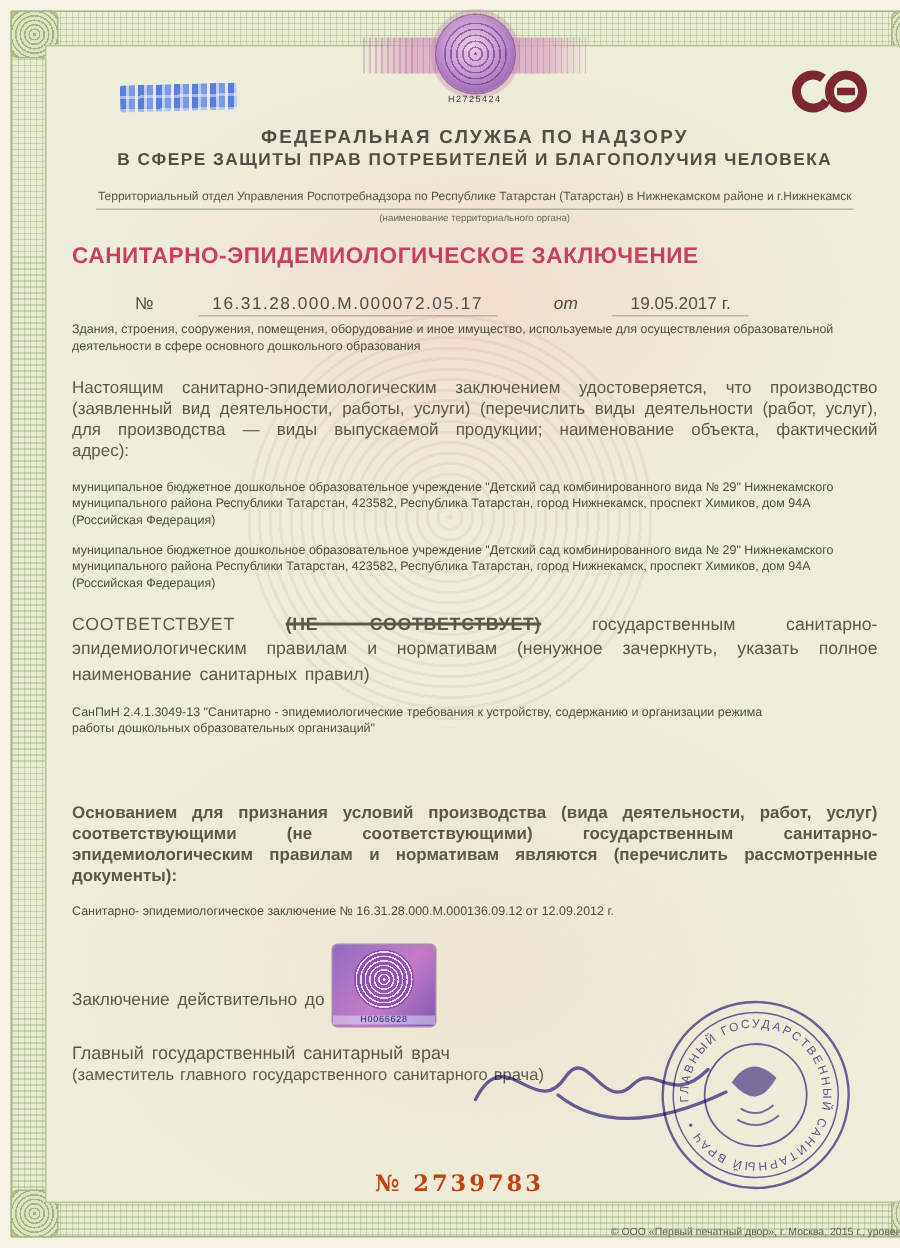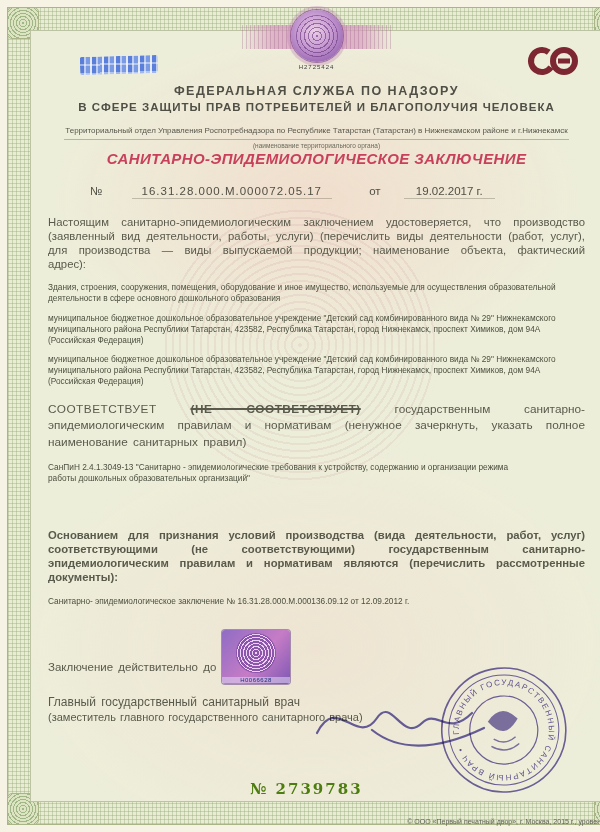--- a/index.html
+++ b/index.html
@@ -64,25 +64,25 @@
   }
   .holo-top-num { position:relative; margin-top:2px; font-size:6px; color:#3c3c3c; letter-spacing:1px; }
   .se-logo { position:absolute; right:52px; top:44px; }
   
   .content { position:absolute; left:48px; right:48px; top:30px; color:#5a5a4c; }
   .agency1 { margin-top:54px; text-align:center; font-size:12.5px; font-weight:bold; color:#4f4f45; letter-spacing:1.5px; line-height:14px; }
   .agency2 { margin-top:3px; text-align:center; font-size:11.5px; font-weight:bold; color:#4f4f45; letter-spacing:1px; line-height:13px; }
   .territorial { margin-top:12px; text-align:center; font-size:8px; color:#56564b; line-height:10px; }
   .rule { margin:3px auto 0; width:94%; height:1px; background:rgba(120,130,100,.5); }
   .caption { margin-top:2px; text-align:center; font-size:6.5px; color:#6a6a5c; line-height:8px; }
-  .title { text-align:center; font-size:15px; font-weight:bold; color:#c8405c; letter-spacing:.4px; line-height:18px;font-style:italic; }
+  .title { margin-top:12px; font-size:15px; font-weight:bold; color:#c8405c; letter-spacing:.4px; line-height:18px; }
   .numrow { margin-top:16px; font-size:11.5px; color:#4f4f45; line-height:15px; }
   .numrow .no { margin-left:42px; }
   .numrow .num { margin-left:26px; letter-spacing:1px; border-bottom:1px solid rgba(100,100,80,.35); padding:0 10px 1px; }
-  .numrow .ot { margin-left:34px; }
+  .numrow .ot { margin-left:34px;font-style:italic; }
   .numrow .date { margin-left:20px; border-bottom:1px solid rgba(100,100,80,.35); padding:0 12px 1px; }
   .para { margin-top:16px; font-size:11.3px; line-height:14px; text-align:justify; word-spacing:3px; }
   .small { font-size:8.3px; line-height:11px; color:#4b4f3e; text-align:left; word-spacing:normal; }
   .activity { margin-top:3px; }
   .org1 { margin-top:6px; }
   .applicant { margin-top:3px; font-size:11.3px; line-height:14px; word-spacing:2px; }
   .org2 { margin-top:2px; }
   .conform { margin-top:14px; font-size:11.8px; line-height:16.5px; word-spacing:2px; }
   .conform .cw { font-weight:normal; letter-spacing:.5px; }
   .conform .ncw { font-weight:bold; letter-spacing:.5px; text-decoration:line-through; text-decoration-thickness:1.5px; }
@@ -101,21 +101,21 @@
   }
   .holo-mid-num { position:absolute; bottom:1px; width:100%; text-align:center; font-size:6px; color:#1e2f7a; letter-spacing:.5px; background:rgba(222,216,242,.55); }
   
   .closing { position:absolute; left:48px; top:660px; width:340px; color:#5a5a4c; }
   .closing .line1 { font-size:11.5px; line-height:14px; word-spacing:2px; }
   .closing .line2 { margin-top:21px; font-size:12px; line-height:14px; word-spacing:2px; }
   .closing .line3 { margin-top:2px; font-size:11px; line-height:13px; word-spacing:1px; }
   
   .stamp { position:absolute; right:34px; top:652px; transform:rotate(-6deg); mix-blend-mode:multiply; }
   .signature { position:absolute; left:312px; top:688px; mix-blend-mode:multiply; }
-  .serial { position:absolute; left:250px; top:780px; font-family:"DejaVu Serif", serif; font-weight:bold; font-size:15px; letter-spacing:2px; color:#4d7c0f; }
+  .serial { position:absolute; left:250px; top:780px; font-family:"DejaVu Serif", serif; font-weight:bold; font-size:15px; letter-spacing:2px; color:#c2410c; }
   .footer { position:absolute; right:12px; bottom:7px; font-size:7px; color:#62625a; }
 </style>
 </head>
 <body>
 
 <div class="page">
   <div class="frame"></div>
   <div class="corner tl"></div>
   <div class="corner tr"></div>
   <div class="corner bl"></div>
@@ -142,25 +142,25 @@
     <div class="agency2">В СФЕРЕ ЗАЩИТЫ ПРАВ ПОТРЕБИТЕЛЕЙ И БЛАГОПОЛУЧИЯ ЧЕЛОВЕКА</div>
     <div class="territorial">Территориальный отдел Управления Роспотребнадзора по Республике Татарстан (Татарстан) в Нижнекамском районе и г.Нижнекамск</div>
     <div class="rule"></div>
     <div class="caption">(наименование территориального органа)</div>
     <div class="title">САНИТАРНО-ЭПИДЕМИОЛОГИЧЕСКОЕ ЗАКЛЮЧЕНИЕ</div>
 
     <div class="numrow">
       <span class="no">№</span>
       <span class="num">16.31.28.000.М.000072.05.17</span>
       <span class="ot">от</span>
-      <span class="date">19.02.2017 г.</span>
+      <span class="date">19.05.2017 г.</span>
     </div>
 
+    <p class="para small activity">Здания, строения, сооружения, помещения, оборудование и иное имущество, используемые для осуществления образовательной деятельности в сфере основного дошкольного образования</p>
     <p class="para">Настоящим санитарно-эпидемиологическим заключением удостоверяется, что производство (заявленный вид деятельности, работы, услуги) (перечислить виды деятельности (работ, услуг), для производства — виды выпускаемой продукции; наименование объекта, фактический адрес):</p>
-    <p class="para small activity">Здания, строения, сооружения, помещения, оборудование и иное имущество, используемые для осуществления образовательной деятельности в сфере основного дошкольного образования</p>
     <p class="para small org1">муниципальное бюджетное дошкольное образовательное учреждение "Детский сад комбинированного вида № 29" Нижнекамского муниципального района Республики Татарстан, 423582, Республика Татарстан, город Нижнекамск, проспект Химиков, дом 94А (Российская Федерация)</p>
     <p class="para small org2">муниципальное бюджетное дошкольное образовательное учреждение "Детский сад комбинированного вида № 29" Нижнекамского муниципального района Республики Татарстан, 423582, Республика Татарстан, город Нижнекамск, проспект Химиков, дом 94А (Российская Федерация)</p>
 
     <p class="para conform">
       <span class="cw">СООТВЕТСТВУЕТ</span>
       <span class="ncw">(НЕ СООТВЕТСТВУЕТ)</span>
       <span>государственным санитарно-эпидемиологическим правилам и нормативам (ненужное зачеркнуть, указать полное наименование санитарных правил)</span>
     </p>
 
     <p class="para small sanpin">СанПиН 2.4.1.3049-13 "Санитарно - эпидемиологические требования к устройству, содержанию и организации режима работы дошкольных образовательных организаций"</p>

